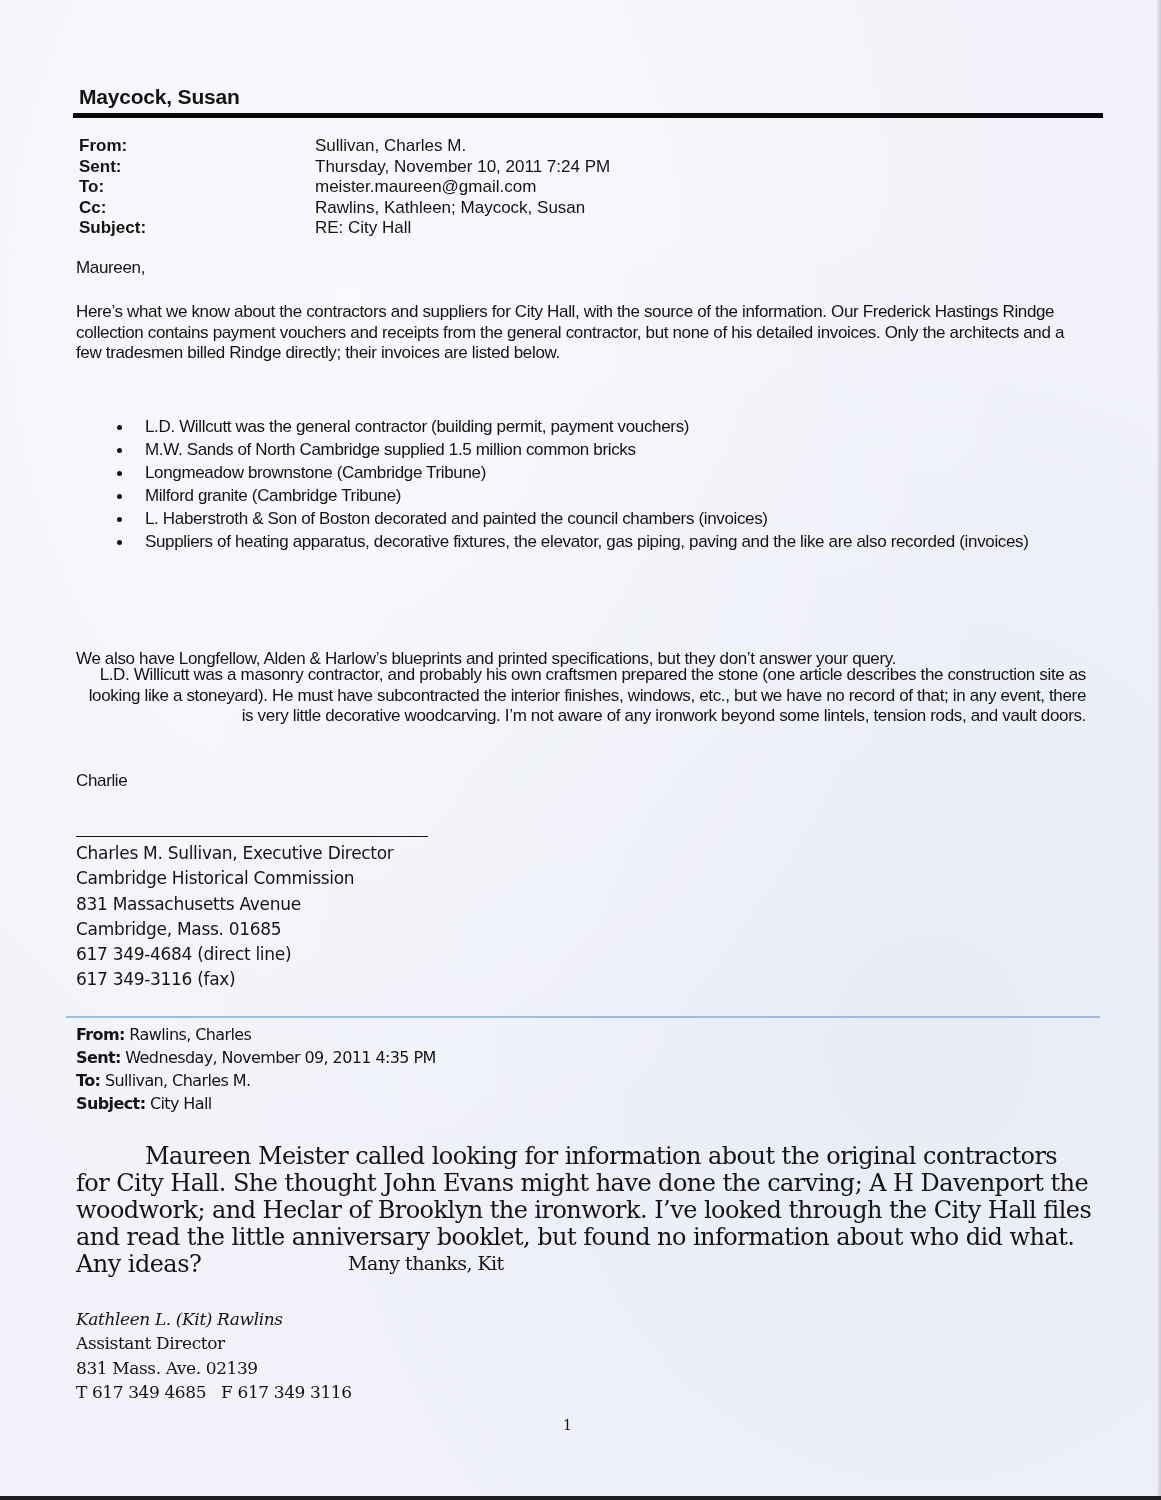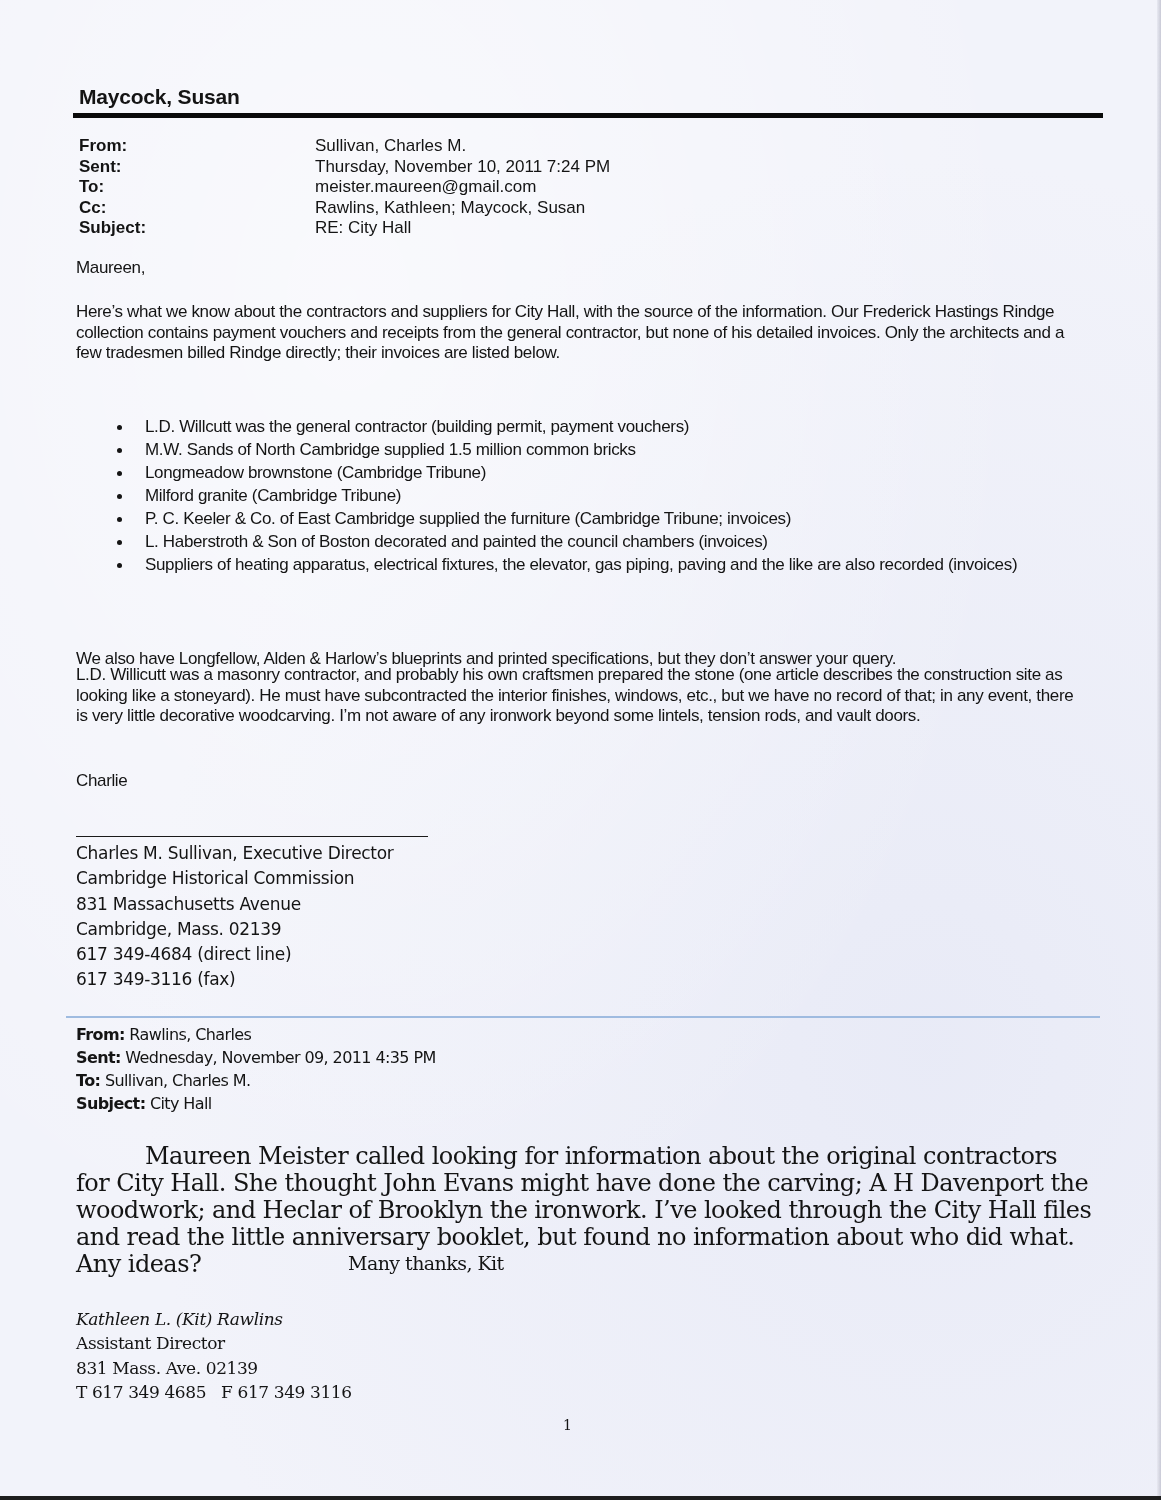--- a/index.html
+++ b/index.html
@@ -84,21 +84,21 @@
   .bullets li.multi { line-height: 20px; padding-top: 2px; }
   .bullets li::before {
     content: "";
     position: absolute;
     left: 2px; top: 10px;
     width: 5px; height: 5px;
     border-radius: 50%;
     background: #141414;
   }
   .para2 { top: 621px; margin-top: 28px; }
-  .para3 { top: 665px; }
+  .para3 { top: 665px; text-align: right; }
   .signoff1 { top: 771px; }
 
   .sig-rule {
     position: absolute;
     left: 76px; top: 836px;
     width: 352px;
     height: 1px;
     background: #1a1a1a;
   }
   .sig-block {
@@ -208,35 +208,34 @@
   </div>
 
   <div class="body-text para1">Here’s what we know about the contractors and suppliers for City Hall, with the source of the information. Our Frederick Hastings Rindge collection contains payment vouchers and receipts from the general contractor, but none of his detailed invoices. Only the architects and a few tradesmen billed Rindge directly; their invoices are listed below.</div>
   <div class="body-text greeting">Maureen,</div>
 
   <ul class="bullets">
     <li>L.D. Willcutt was the general contractor (building permit, payment vouchers)</li>
     <li>M.W. Sands of North Cambridge supplied 1.5 million common bricks</li>
     <li>Longmeadow brownstone (Cambridge Tribune)</li>
     <li>Milford granite (Cambridge Tribune)</li>
-    <li>P. C. Keeler &amp; Co. of East Cambridge supplied the furniture (Cambridge Tribune; invoices)</li>
     <li>L. Haberstroth &amp; Son of Boston decorated and painted the council chambers (invoices)</li>
-    <li class="multi">Suppliers of heating apparatus, electrical fixtures, the elevator, gas piping, paving and the like are also recorded (invoices)</li>
+    <li class="multi">Suppliers of heating apparatus, decorative fixtures, the elevator, gas piping, paving and the like are also recorded (invoices)</li>
   </ul>
 
   <div class="body-text para2">We also have Longfellow, Alden &amp; Harlow’s blueprints and printed specifications, but they don’t answer your query.</div>
   <div class="body-text para3">L.D. Willicutt was a masonry contractor, and probably his own craftsmen prepared the stone (one article describes the construction site as looking like a stoneyard). He must have subcontracted the interior finishes, windows, etc., but we have no record of that; in any event, there is very little decorative woodcarving. I’m not aware of any ironwork beyond some lintels, tension rods, and vault doors.</div>
   <div class="body-text signoff1">Charlie</div>
 
   <div class="sig-rule"></div>
   <div class="sig-block">
     <div>Charles M. Sullivan, Executive Director</div>
     <div>Cambridge Historical Commission</div>
     <div>831 Massachusetts Avenue</div>
-    <div>Cambridge, Mass.  02139</div>
+    <div>Cambridge, Mass.  01685</div>
     <div>617 349-4684 (direct line)</div>
     <div>617 349-3116 (fax)</div>
   </div>
 
   <div class="fwd-rule"></div>
   <div class="fwd-header">
     <div><span class="k">From:</span><span> Rawlins, Charles</span></div>
     <div><span class="k">Sent:</span><span> Wednesday, November 09, 2011 4:35 PM</span></div>
     <div><span class="k">To:</span><span> Sullivan, Charles M.</span></div>
     <div><span class="k">Subject:</span><span> City Hall</span></div>

